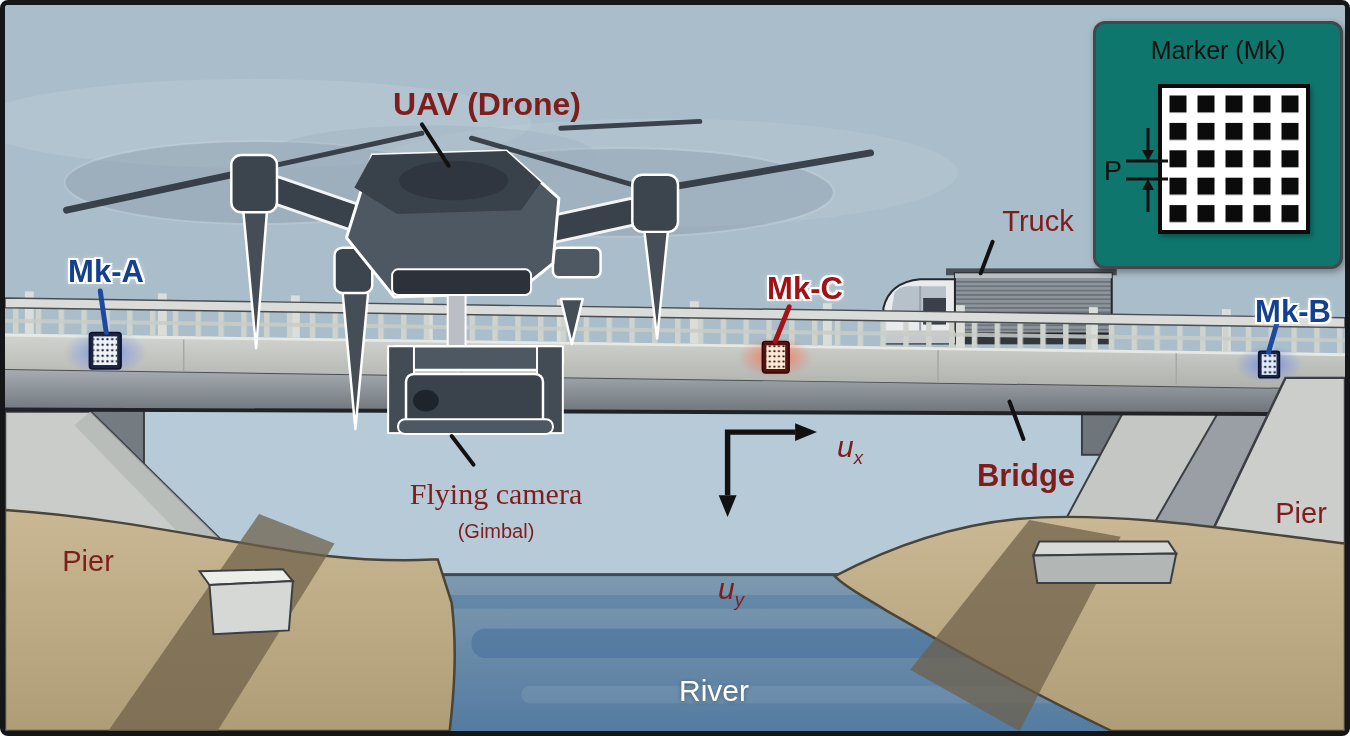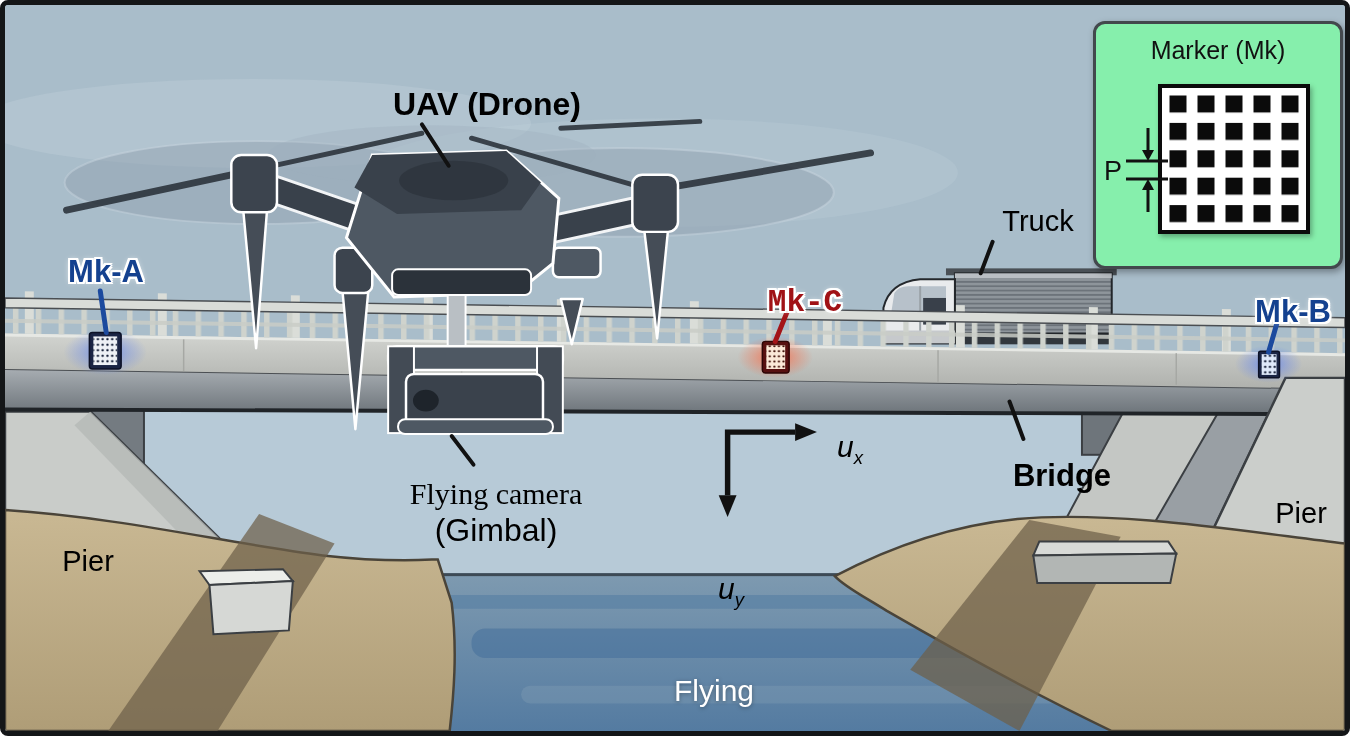--- a/index.html
+++ b/index.html
@@ -2,38 +2,38 @@
 <html><head>
 <meta charset="utf-8">
 <style>
   html,body{margin:0;padding:0;background:#ffffff;}
   .frame{
     position:relative;width:1350px;height:736px;box-sizing:border-box;
     border:5px solid #141618;border-radius:8px;overflow:hidden;
     font-family:"Liberation Sans", sans-serif;background:#a9bdca;
   }
   .scene{position:absolute;left:0;top:0;width:100%;height:100%;}
-  .lbl{position:absolute;transform:translate(-50%,-50%);white-space:nowrap;color:#000000;line-height:1.05;}
+  .lbl{position:absolute;transform:translate(-50%,-50%);white-space:nowrap;color:#7f1d1d;line-height:1.05;}
   .lbl.uav{font-size:32px;font-weight:bold;}
   .lbl.truck{font-size:29px;margin-left:40px;}
   .lbl.mk{font-size:31px;font-weight:bold;
     text-shadow:-2px -2px 0 #fff,2px -2px 0 #fff,-2px 2px 0 #fff,2px 2px 0 #fff,
                 0 -2px 0 #fff,0 2px 0 #fff,-2px 0 0 #fff,2px 0 0 #fff,0 0 6px #fff;}
   .lbl.blue{color:#14418f;}
   .lbl.red{color:#a01216;}
   .lbl.flycam{font-size:30px;}
-  .lbl.gimbal{font-size:32px;}
+  .lbl.gimbal{font-size:20px;}
   .lbl.bridge{font-size:31px;font-weight:bold;}
   .lbl.pier{font-size:29px;}
   .lbl.river{font-size:30px;color:#fff;text-shadow:0 1px 4px rgba(0,0,0,.35);}
   .lbl.axis{font-size:30px;font-style:italic;}
   .lbl.axis sub{font-size:.62em;font-style:italic;}
   
   .inset{position:absolute;left:1088px;top:16px;width:244px;height:242px;
-    background:#86efac;border:3px solid #43484d;border-radius:12px;
+    background:#0f766e;border:3px solid #43484d;border-radius:12px;
     box-shadow:2px 3px 7px rgba(0,0,0,.35);}
   .inset-title{position:absolute;left:0;right:0;top:12px;text-align:center;
     font-size:25px;color:#111;}
   .mk-square{position:absolute;left:62px;top:60px;width:152px;height:150px;
     box-sizing:border-box;background:#ffffff;border:4px solid #0b0b0b;
     box-shadow:2px 3px 5px rgba(0,0,0,.3);}
   .mk-square svg{display:block;}
   .pitch-svg{position:absolute;left:0;top:0;width:100%;height:100%;}
   .pitch-label{position:absolute;left:8px;top:132px;font-size:27px;color:#111;}
 </style>
@@ -243,28 +243,28 @@
       <line x1="450" y1="437" x2="472" y2="466" stroke="#111" stroke-width="4"></line>
       <line x1="96" y1="290" x2="102" y2="332" stroke="#1c4a9e" stroke-width="5"></line>
       <line x1="790" y1="306" x2="776" y2="341" stroke="#a31418" stroke-width="5"></line>
       <line x1="1285" y1="310" x2="1273" y2="352" stroke="#1c4a9e" stroke-width="5"></line>
     </g>
   </svg>
 
   <div class="lbl uav" style="left:482px;top:100px;">UAV (Drone)</div>
   <div class="lbl truck" style="left:993px;top:216px;">Truck</div>
   <div class="lbl mk blue" style="left:101px;top:267px;">Mk-A</div>
-  <div class="lbl mk red" style="left:800px;top:298px;font-family:Liberation Mono, monospace;">Mk-C</div>
+  <div class="lbl mk red" style="left:800px;top:284px;">Mk-C</div>
   <div class="lbl mk blue" style="left:1288px;top:288px;margin-top:19px;">Mk-B</div>
   <div class="lbl flycam" style="left:491px;top:489px;font-family:Liberation Serif, serif;">Flying camera</div>
   <div class="lbl gimbal" style="left:491px;top:526px;">(Gimbal)</div>
-  <div class="lbl bridge" style="left:1057px;top:471px;text-align:right;">Bridge</div>
+  <div class="lbl bridge" style="left:1021px;top:471px;text-align:right;">Bridge</div>
   <div class="lbl pier" style="left:83px;top:556px;">Pier</div>
   <div class="lbl pier" style="left:1296px;top:508px;">Pier</div>
-  <div class="lbl river" style="left:709px;top:686px;">Flying</div>
+  <div class="lbl river" style="left:709px;top:686px;">River</div>
   <div class="lbl axis" style="left:845px;top:444px;text-align:right;"><span>u</span><sub>x</sub></div>
   <div class="lbl axis" style="left:726px;top:542px;margin-top:44px;"><span>u</span><sub>y</sub></div>
 
   <div class="inset">
     <div class="inset-title">Marker (Mk)</div>
     <div class="mk-square">
       <svg width="144" height="142">
         <defs>
           <pattern id="mkgrid" patternUnits="userSpaceOnUse" x="7.5" y="7.5" width="28" height="27.4">
             <rect width="17" height="17" fill="#0b0b0b"></rect>

